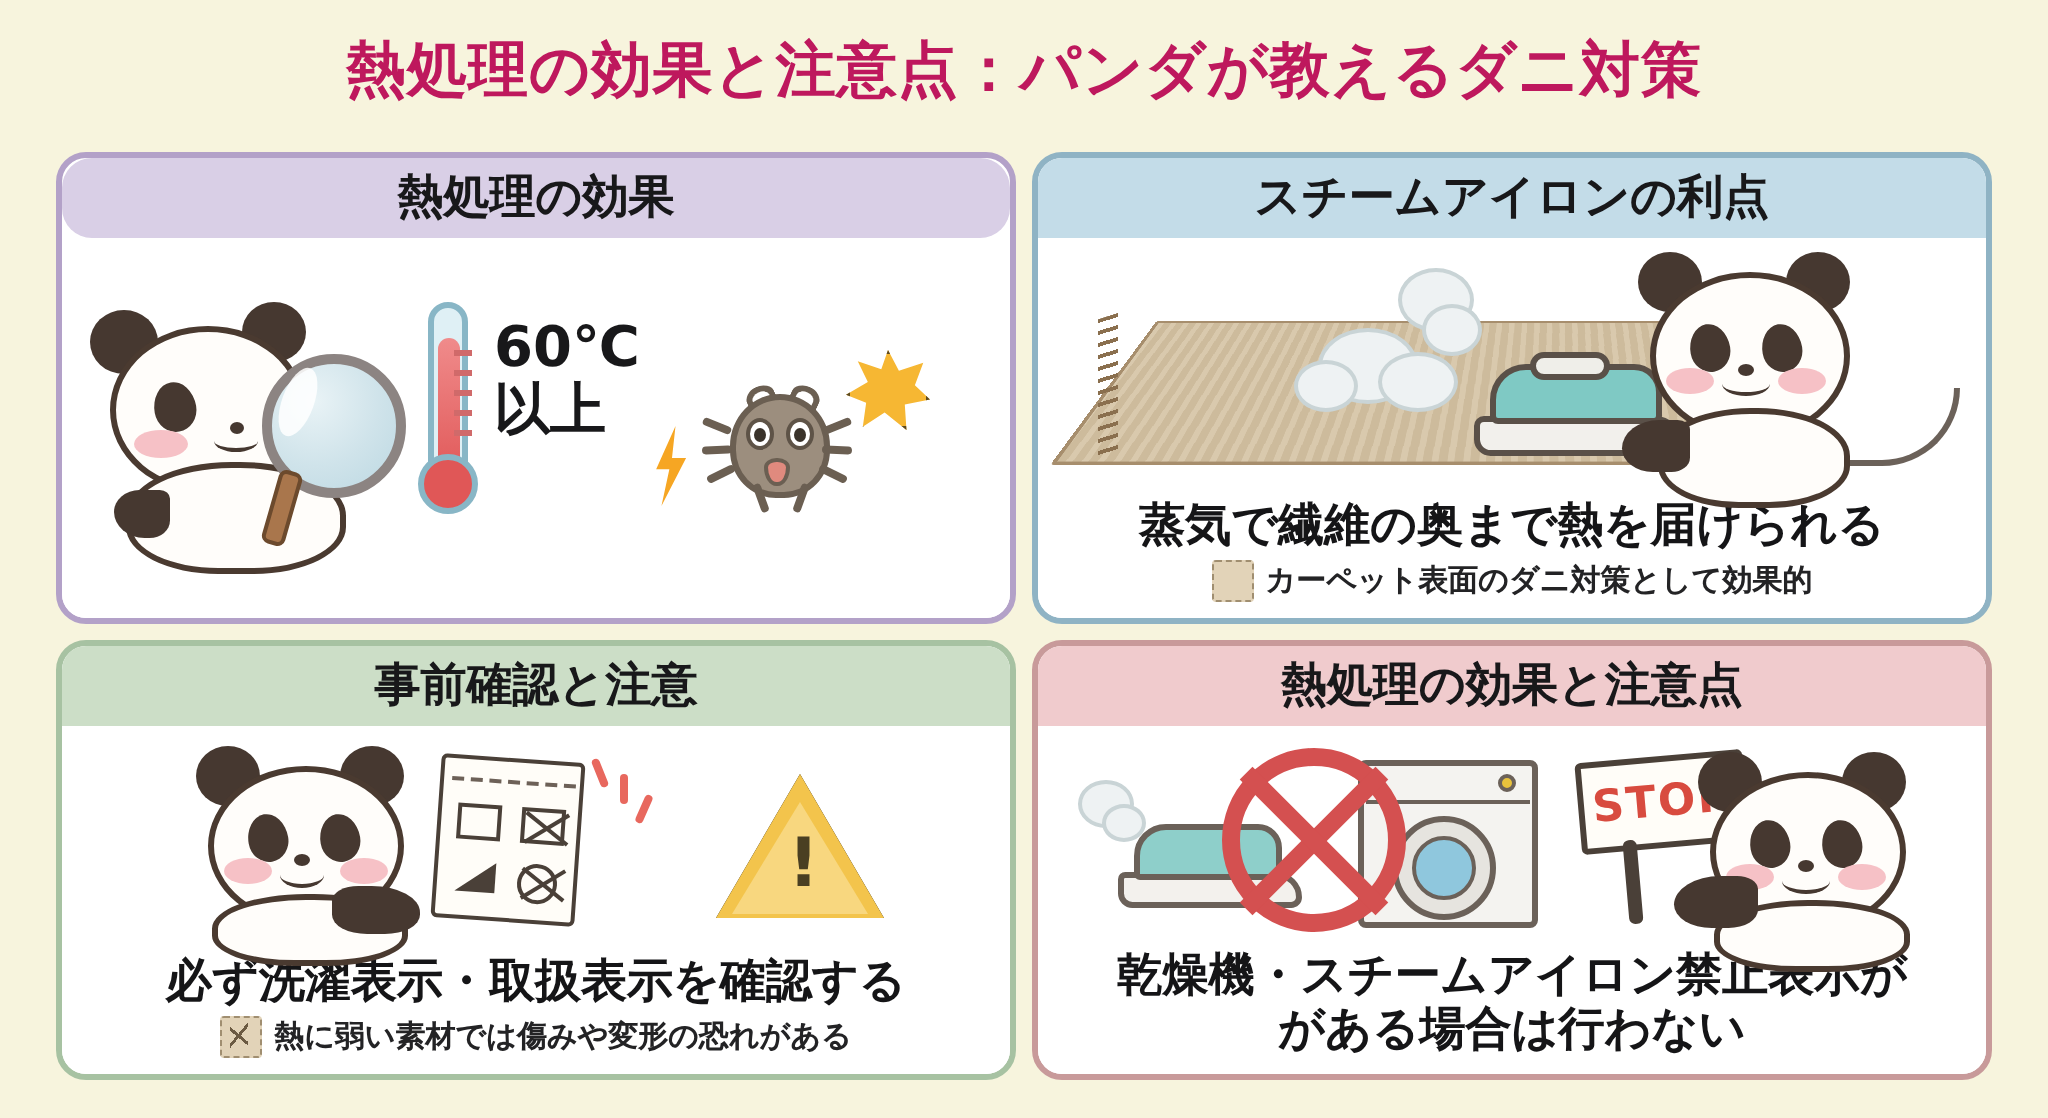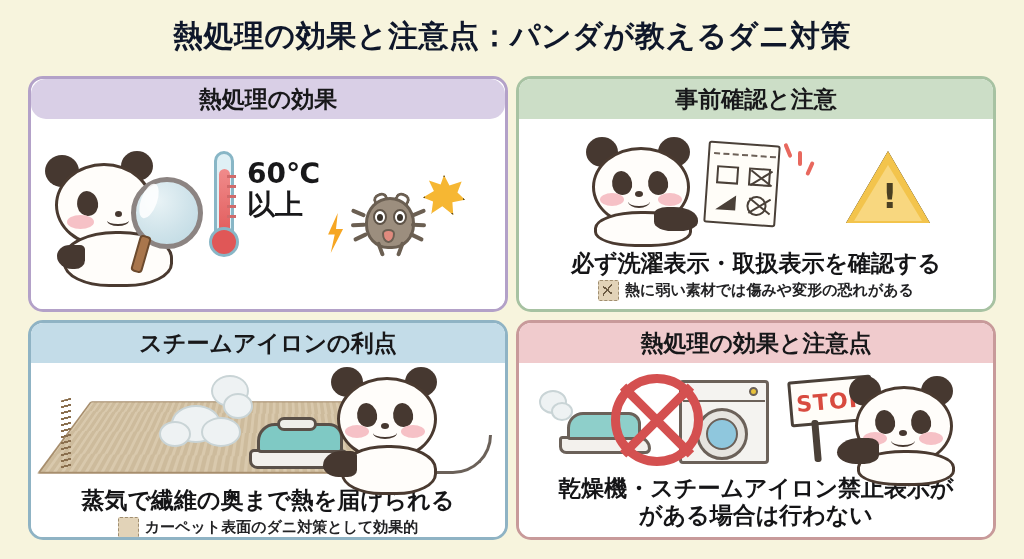--- a/index.html
+++ b/index.html
@@ -9,21 +9,21 @@
     width: 1024px; height: 559px;
     background: #f7f4dd;
     font-family: "DejaVu Sans", "Liberation Sans", sans-serif;
     overflow: hidden;
     position: relative;
   }
   #page-title {
     text-align: center;
     font-size: 30px;
     font-weight: 700;
-    color: #0f172a;
+    color: #be185d;
     letter-spacing: 0.5px;
     padding-top: 16px;
     height: 44px;
     line-height: 40px;
     white-space: nowrap;
   }
   .grid {
     position: absolute;
     top: 76px; left: 28px;
     width: 968px;
@@ -550,20 +550,67 @@
             <div class="mite-pupil" style="left:26px; top:25px;"></div>
             <div class="mite-pupil" style="left:46px; top:25px;"></div>
             <div class="mite-mouth"></div>
           </div>
 
         </div>
       </div>
     </div>
   </div>
 
+  <div class="card card-2">
+    <div class="card-header">スチームアイロンの利点</div>
+    <div class="card-body">
+      <div class="illus">
+        <div class="c2-wrap">
+          <div class="carpet"></div>
+          <div class="carpet-fringe"></div>
+
+          <div class="steam" style="left:168px; top:10px; width:34px; height:28px;"></div>
+          <div class="steam" style="left:180px; top:28px; width:26px; height:22px;"></div>
+          <div class="steam" style="left:128px; top:40px; width:46px; height:34px;"></div>
+          <div class="steam" style="left:158px; top:52px; width:36px; height:26px;"></div>
+          <div class="steam" style="left:116px; top:56px; width:28px; height:22px;"></div>
+
+          <div class="iron2">
+            <div class="iron-base"></div>
+            <div class="iron-top"></div>
+            <div class="iron-knob"></div>
+          </div>
+
+          <div class="cord"></div>
+
+          <div class="panda c2-panda">
+            <div class="p-ear" style="left:12px; top:2px;  width:32px; height:30px;"></div>
+            <div class="p-ear" style="left:86px; top:2px;  width:32px; height:30px;"></div>
+            <div class="p-head" style="left:18px; top:12px; width:94px; height:78px;"></div>
+            <div class="p-eye" style="left:38px; top:38px; width:20px; height:24px;"></div>
+            <div class="p-eye" style="left:74px; top:38px; width:20px; height:24px;"></div>
+            <div class="p-cheek" style="left:26px; top:60px; width:24px; height:13px;"></div>
+            <div class="p-cheek" style="left:82px; top:60px; width:24px; height:13px;"></div>
+            <div class="p-nose" style="left:62px; top:58px; width:8px; height:6px;"></div>
+            <div class="p-mouth" style="left:54px; top:62px; width:24px; height:10px;"></div>
+            <div class="p-body" style="left:22px; top:80px; width:90px; height:44px;"></div>
+            <div class="p-arm" style="left:4px; top:86px; width:34px; height:26px; border-radius:60% 20% 30% 50%;"></div>
+          </div>
+        </div>
+      </div>
+      <div class="caption">
+        <div class="cap-main">蒸気で繊維の奥まで熱を届けられる</div>
+        <div class="cap-sub">
+          <span class="swatch"></span>
+          <span>カーペット表面のダニ対策として効果的</span>
+        </div>
+      </div>
+    </div>
+  </div>
+
   <div class="card card-3">
     <div class="card-header">事前確認と注意</div>
     <div class="card-body">
       <div class="illus">
         <div class="c3-wrap">
           <div class="panda c3-panda">
             <div class="p-ear" style="left:6px;  top:0px;  width:32px; height:30px;"></div>
             <div class="p-ear" style="left:78px; top:0px;  width:32px; height:30px;"></div>
             <div class="p-head" style="left:12px; top:10px; width:92px; height:74px;"></div>
             <div class="p-eye" style="left:32px; top:34px; width:20px; height:24px;"></div>
@@ -595,67 +642,20 @@
       <div class="caption">
         <div class="cap-main">必ず洗濯表示・取扱表示を確認する</div>
         <div class="cap-sub">
           <span class="swatch crack"></span>
           <span>熱に弱い素材では傷みや変形の恐れがある</span>
         </div>
       </div>
     </div>
   </div>
 
-  <div class="card card-2">
-    <div class="card-header">スチームアイロンの利点</div>
-    <div class="card-body">
-      <div class="illus">
-        <div class="c2-wrap">
-          <div class="carpet"></div>
-          <div class="carpet-fringe"></div>
-
-          <div class="steam" style="left:168px; top:10px; width:34px; height:28px;"></div>
-          <div class="steam" style="left:180px; top:28px; width:26px; height:22px;"></div>
-          <div class="steam" style="left:128px; top:40px; width:46px; height:34px;"></div>
-          <div class="steam" style="left:158px; top:52px; width:36px; height:26px;"></div>
-          <div class="steam" style="left:116px; top:56px; width:28px; height:22px;"></div>
-
-          <div class="iron2">
-            <div class="iron-base"></div>
-            <div class="iron-top"></div>
-            <div class="iron-knob"></div>
-          </div>
-
-          <div class="cord"></div>
-
-          <div class="panda c2-panda">
-            <div class="p-ear" style="left:12px; top:2px;  width:32px; height:30px;"></div>
-            <div class="p-ear" style="left:86px; top:2px;  width:32px; height:30px;"></div>
-            <div class="p-head" style="left:18px; top:12px; width:94px; height:78px;"></div>
-            <div class="p-eye" style="left:38px; top:38px; width:20px; height:24px;"></div>
-            <div class="p-eye" style="left:74px; top:38px; width:20px; height:24px;"></div>
-            <div class="p-cheek" style="left:26px; top:60px; width:24px; height:13px;"></div>
-            <div class="p-cheek" style="left:82px; top:60px; width:24px; height:13px;"></div>
-            <div class="p-nose" style="left:62px; top:58px; width:8px; height:6px;"></div>
-            <div class="p-mouth" style="left:54px; top:62px; width:24px; height:10px;"></div>
-            <div class="p-body" style="left:22px; top:80px; width:90px; height:44px;"></div>
-            <div class="p-arm" style="left:4px; top:86px; width:34px; height:26px; border-radius:60% 20% 30% 50%;"></div>
-          </div>
-        </div>
-      </div>
-      <div class="caption">
-        <div class="cap-main">蒸気で繊維の奥まで熱を届けられる</div>
-        <div class="cap-sub">
-          <span class="swatch"></span>
-          <span>カーペット表面のダニ対策として効果的</span>
-        </div>
-      </div>
-    </div>
-  </div>
-
   <div class="card card-4">
     <div class="card-header">熱処理の効果と注意点</div>
     <div class="card-body">
       <div class="illus">
         <div class="c4-wrap">
           <div class="steam" style="left:8px;  top:18px; width:24px; height:20px;"></div>
           <div class="steam" style="left:20px; top:30px; width:18px; height:15px;"></div>
 
           <div class="iron4">
             <div class="iron4-base"></div>

